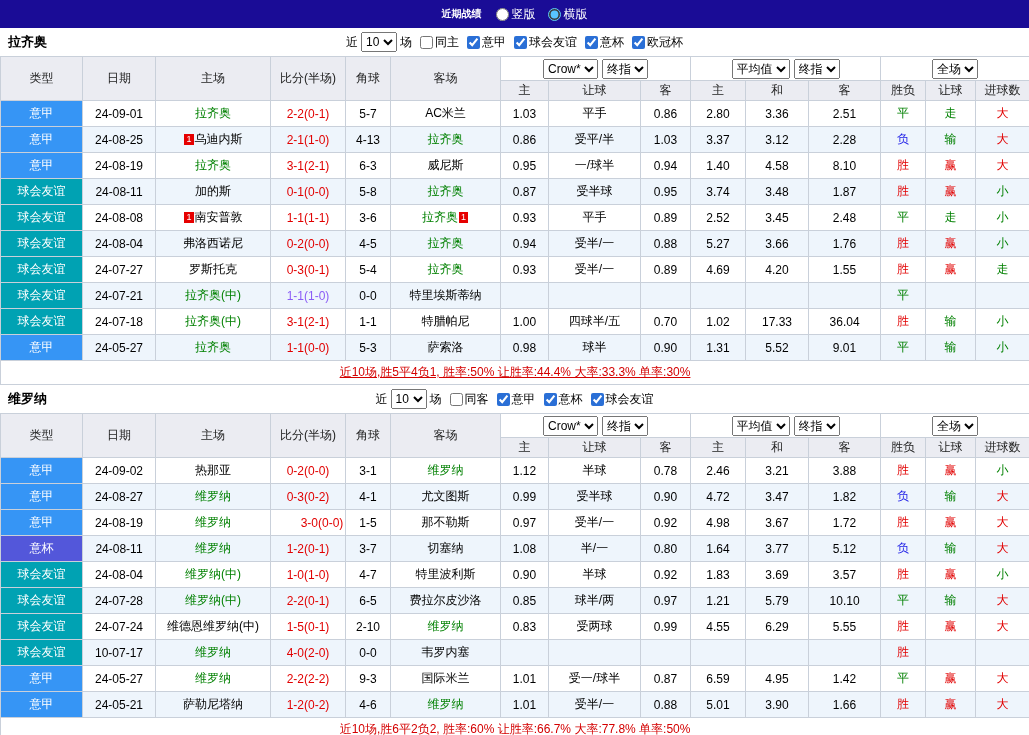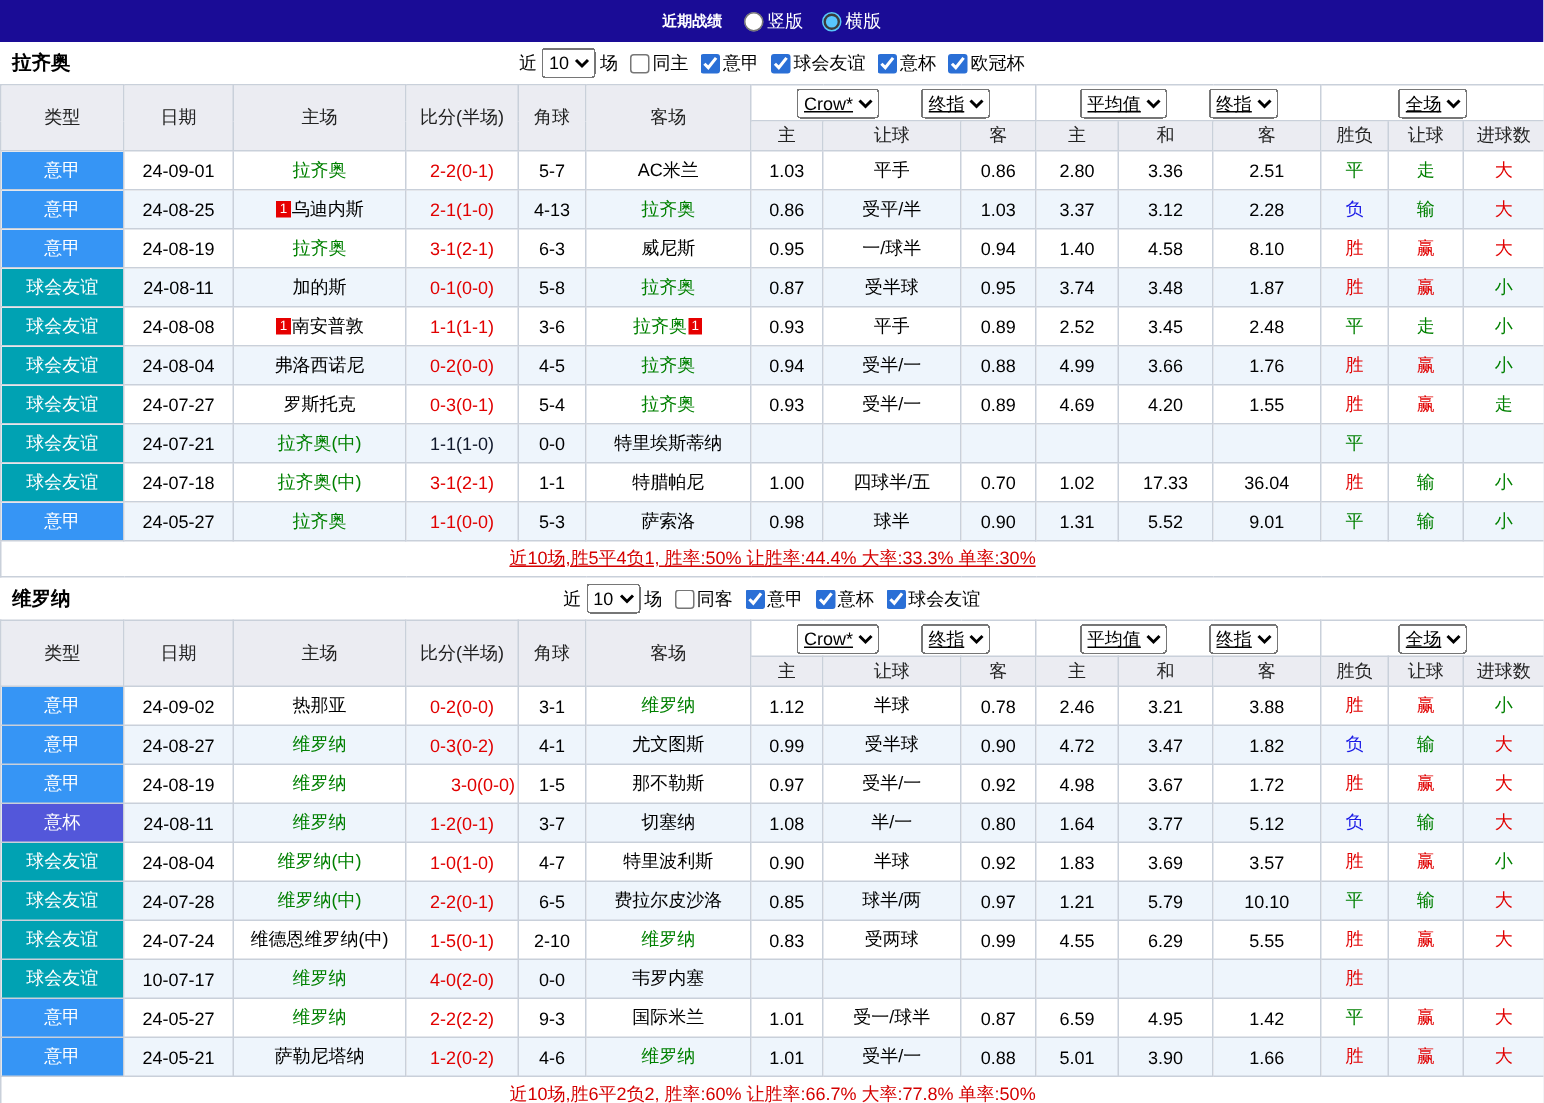--- a/index.html
+++ b/index.html
@@ -15,21 +15,21 @@
   .team-name { position:absolute; left:8px; font-weight:bold; font-size:13px; }
   .filter { display:flex; align-items:center; gap:3px; }
   .filter select { font-size:12px; height:20px; }
   .filter label { display:inline-flex; align-items:center; cursor:pointer; }
   .filter input[type=checkbox] { width:13px; height:13px; margin:0 2px 0 5px; accent-color:#2a6fd6; }
 
   table.stats { width:1029px; border-collapse:collapse; table-layout:fixed; }
   .stats th, .stats td { border:1px solid #c9d0da; text-align:center; padding:0; overflow:hidden; white-space:nowrap; font-weight:normal; }
   .stats thead th { background:#ebecf2; height:19px; font-size:12px; color:#222; }
   .stats thead th.sel-cell { background:#ffffff; height:23px; }
-  .sel-cell select { font-size:12px; height:20px; margin:0 14px;text-decoration:underline; }
+  .sel-cell select { font-size:12px; height:20px; margin:0 2px; }
   .stats tbody td { height:25px; font-size:12px; background:#fff; }
   .stats tbody tr:nth-child(even) td { background:#eef5fc; }
   .stats tbody td.type { color:#fff; }
   .summary-cell { height:23px; font-size:12px; background:#fff; }
   .badge-card { display:inline-block; background:#e60000; color:#fff; font-size:9px; line-height:11px; padding:0 2px; margin:0 1px; vertical-align:1px; }
   .hl { font-weight:normal; }
 </style>
 </head>
 <body>
 
@@ -208,21 +208,21 @@
           <tr>
             <td class="type" style="background: rgb(0, 162, 179);">球会友谊</td>
             <td>24-08-04</td>
             <td><span>弗洛西诺尼</span></td>
             <td style="color: rgb(225, 0, 0);">0-2(0-0)</td>
             <td>4-5</td>
             <td><span class="hl" style="color: rgb(0, 128, 0);">拉齐奥</span></td>
             <td>0.94</td>
             <td>受半/一</td>
             <td>0.88</td>
-            <td>4.99</td>
+            <td>5.27</td>
             <td>3.66</td>
             <td>1.76</td>
             <td style="color: rgb(225, 0, 0);">胜</td>
             <td style="color: rgb(225, 0, 0);">赢</td>
             <td style="color: rgb(0, 128, 0);">小</td>
           </tr>
           <tr>
             <td class="type" style="background: rgb(0, 162, 179);">球会友谊</td>
             <td>24-07-27</td>
             <td><span>罗斯托克</span></td>
@@ -236,21 +236,21 @@
             <td>4.20</td>
             <td>1.55</td>
             <td style="color: rgb(225, 0, 0);">胜</td>
             <td style="color: rgb(225, 0, 0);">赢</td>
             <td style="color: rgb(0, 128, 0);">走</td>
           </tr>
           <tr>
             <td class="type" style="background: rgb(0, 162, 179);">球会友谊</td>
             <td>24-07-21</td>
             <td><span class="hl" style="color: rgb(0, 128, 0);">拉齐奥(中)</span></td>
-            <td style="color: #0f172a;">1-1(1-0)</td>
+            <td style="color: #8b5cf6;">1-1(1-0)</td>
             <td>0-0</td>
             <td><span>特里埃斯蒂纳</span></td>
             <td></td>
             <td></td>
             <td></td>
             <td></td>
             <td></td>
             <td></td>
             <td style="color: rgb(0, 128, 0);">平</td>
             <td></td>

